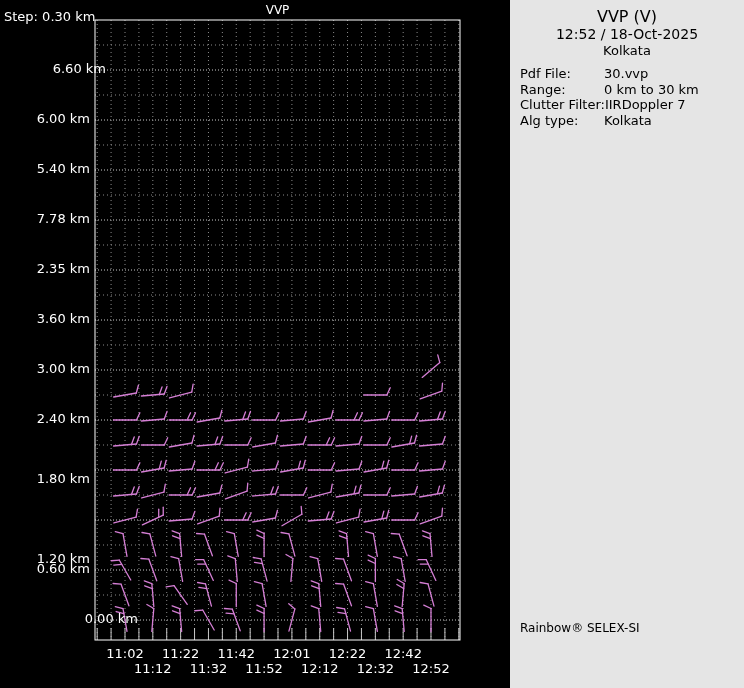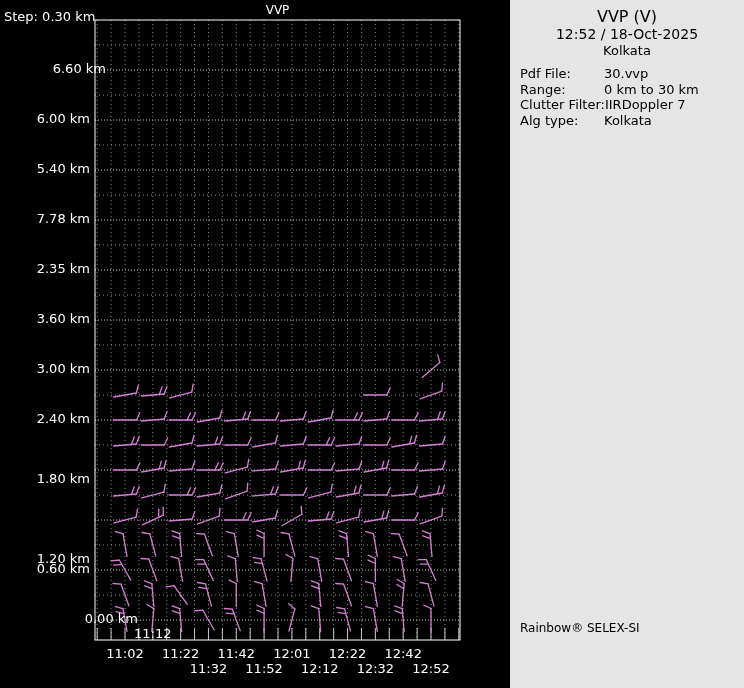--- a/index.html
+++ b/index.html
@@ -619,21 +619,21 @@
         <div class="lbl ytick" style="top: 312px;">3.60 km</div>
         <div class="lbl ytick" style="top: 362px;">3.00 km</div>
         <div class="lbl ytick" style="top: 412px;">2.40 km</div>
         <div class="lbl ytick" style="top: 472px;">1.80 km</div>
         <div class="lbl ytick" style="top: 512px; margin-top: 40px;">1.20 km</div>
         <div class="lbl ytick" style="top: 562px;">0.60 km</div>
         <div class="lbl ytick" style="top: 612px; padding-left: 48px;">0.00 km</div>
       </div>
     <div id="x-labels">
         <div class="lbl xtick" style="left: 102px; top: 647px;">11:02</div>
-        <div class="lbl xtick" style="left: 129.818px; top: 627px;">11:12</div>
+        <div class="lbl xtick" style="left: 129.818px; top: 662px;">11:12</div>
         <div class="lbl xtick" style="left: 157.636px; top: 647px;">11:22</div>
         <div class="lbl xtick" style="left: 185.454px; top: 662px;">11:32</div>
         <div class="lbl xtick" style="left: 213.272px; top: 647px;">11:42</div>
         <div class="lbl xtick" style="left: 241.09px; top: 662px;">11:52</div>
         <div class="lbl xtick" style="left: 268.908px; top: 647px;">12:01</div>
         <div class="lbl xtick" style="left: 296.726px; top: 662px;">12:12</div>
         <div class="lbl xtick" style="left: 324.544px; top: 647px;">12:22</div>
         <div class="lbl xtick" style="left: 352.362px; top: 662px;">12:32</div>
         <div class="lbl xtick" style="left: 380.18px; top: 647px;">12:42</div>
         <div class="lbl xtick" style="left: 407.998px; top: 662px;">12:52</div>

